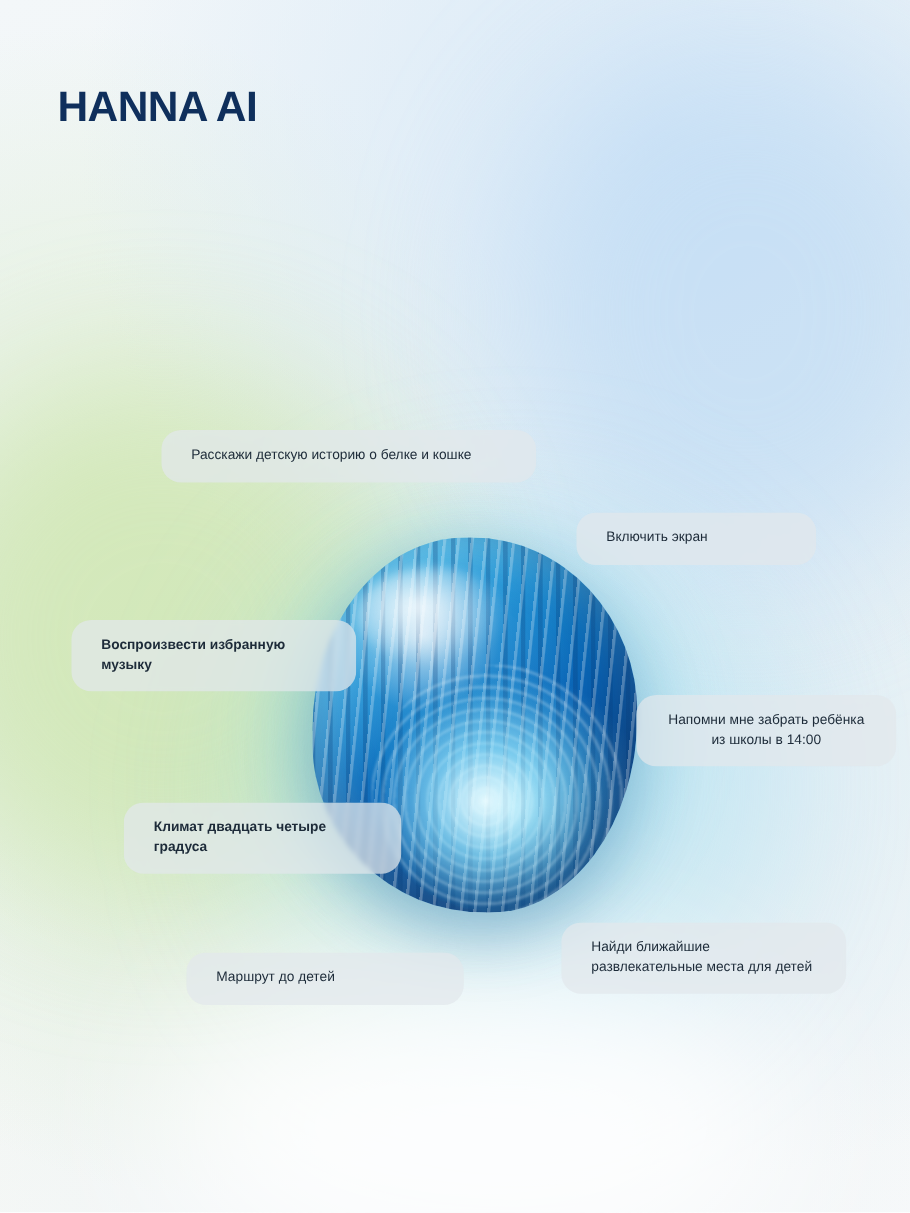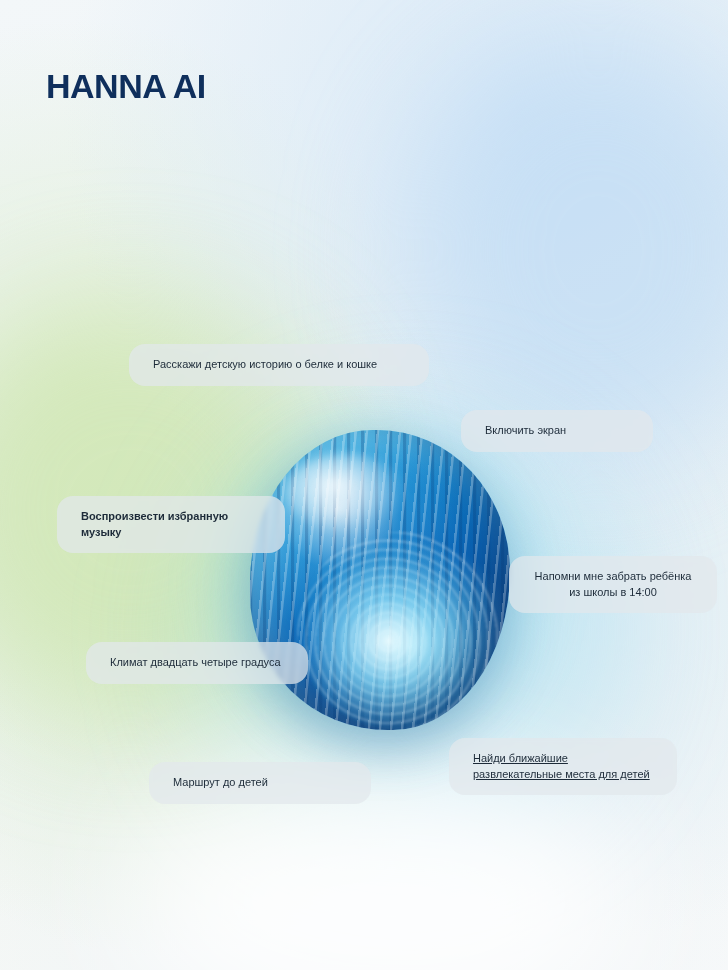--- a/index.html
+++ b/index.html
@@ -164,23 +164,23 @@
     padding: 13px 24px;
     box-sizing: border-box;
     backdrop-filter: blur(2px);
     margin-left: 21px;
   }
 
   .b-story   { left: 108px; top: 344px;  width: 300px; }
   .b-screen  { left: 440px; top: 410px;  width: 192px; }
   .b-music   { left: 36px;  top: 496px;  width: 228px; font-weight: bold; }
   .b-remind  { left: 488px; top: 556px;  width: 208px; text-align: center; }
-  .b-climate { left: 65px;  top: 642px;  width: 222px; }
+  .b-climate { left: 78px;  top: 642px;  width: 222px; font-weight: bold; }
   .b-route   { left: 128px; top: 762px;  width: 222px; }
-  .b-places  { left: 428px; top: 738px;  width: 228px; text-decoration: underline; }
+  .b-places  { left: 428px; top: 738px;  width: 228px; }
 </style>
 </head>
 <body>
 
 <div class="poster">
 
   <div class="bloom bloom-green"></div>
   <div class="bloom bloom-blue"></div>
   <div class="bloom bloom-cyan"></div>
   <div class="bloom bloom-white"></div>

